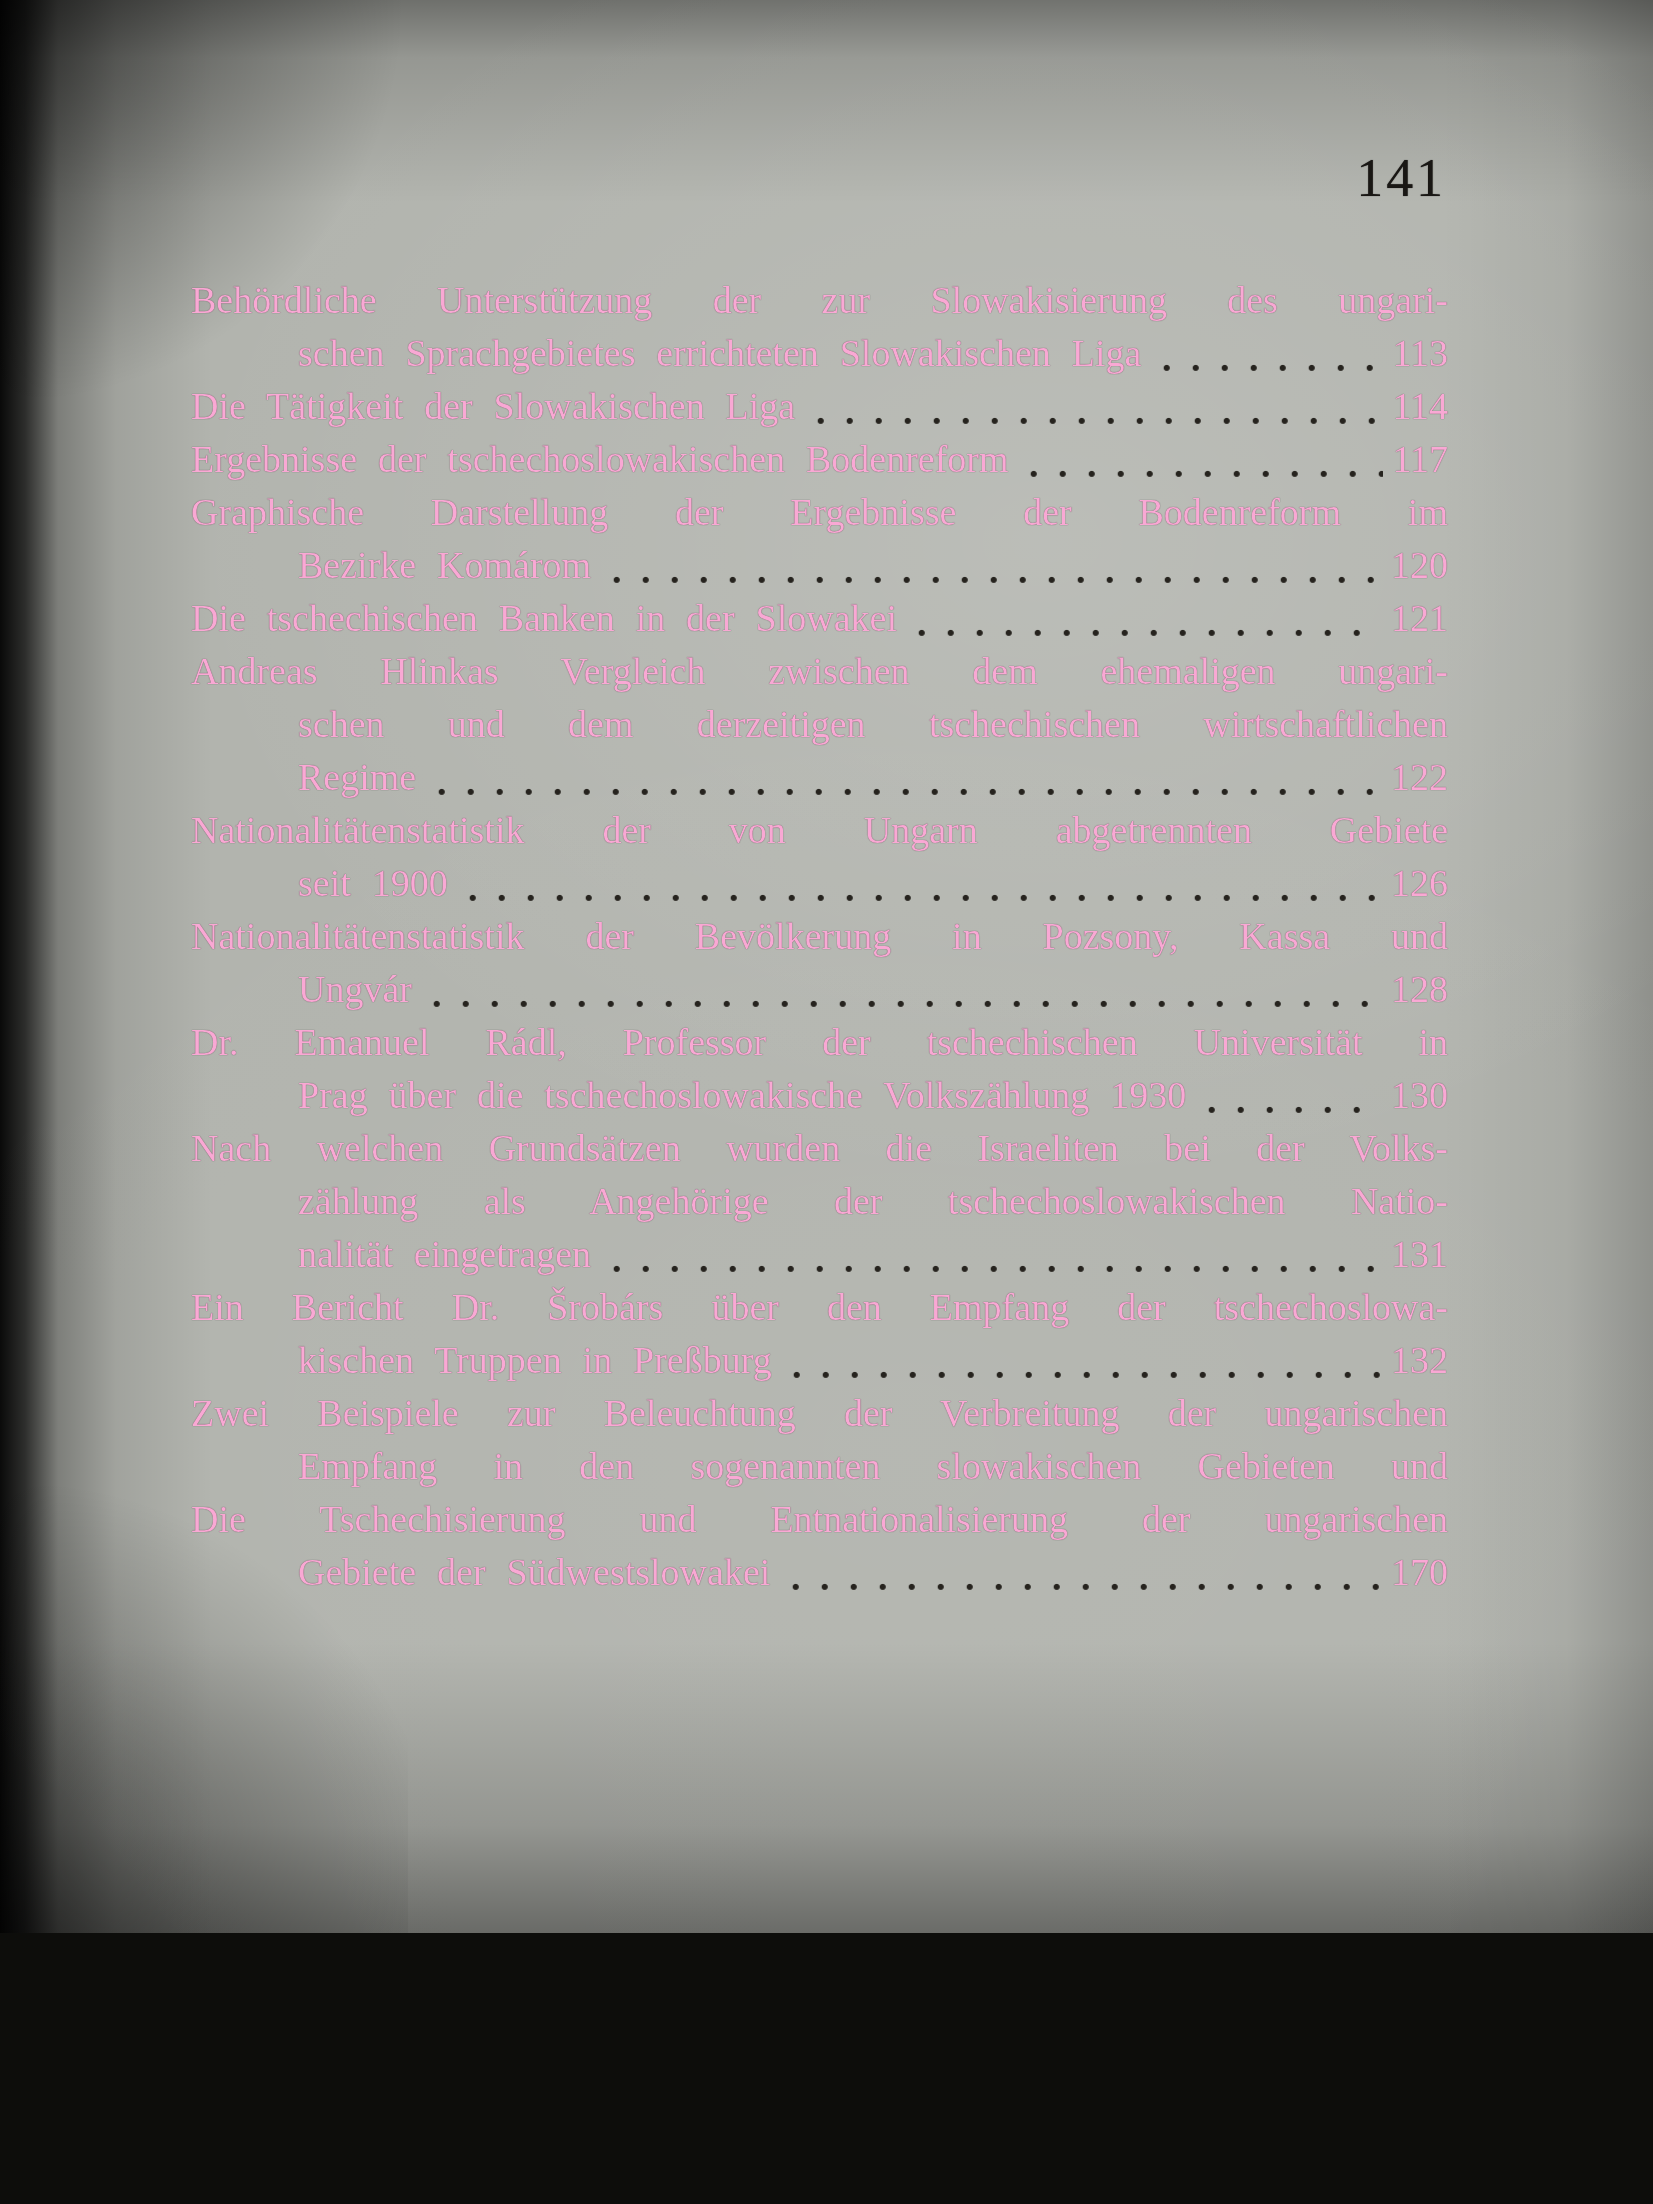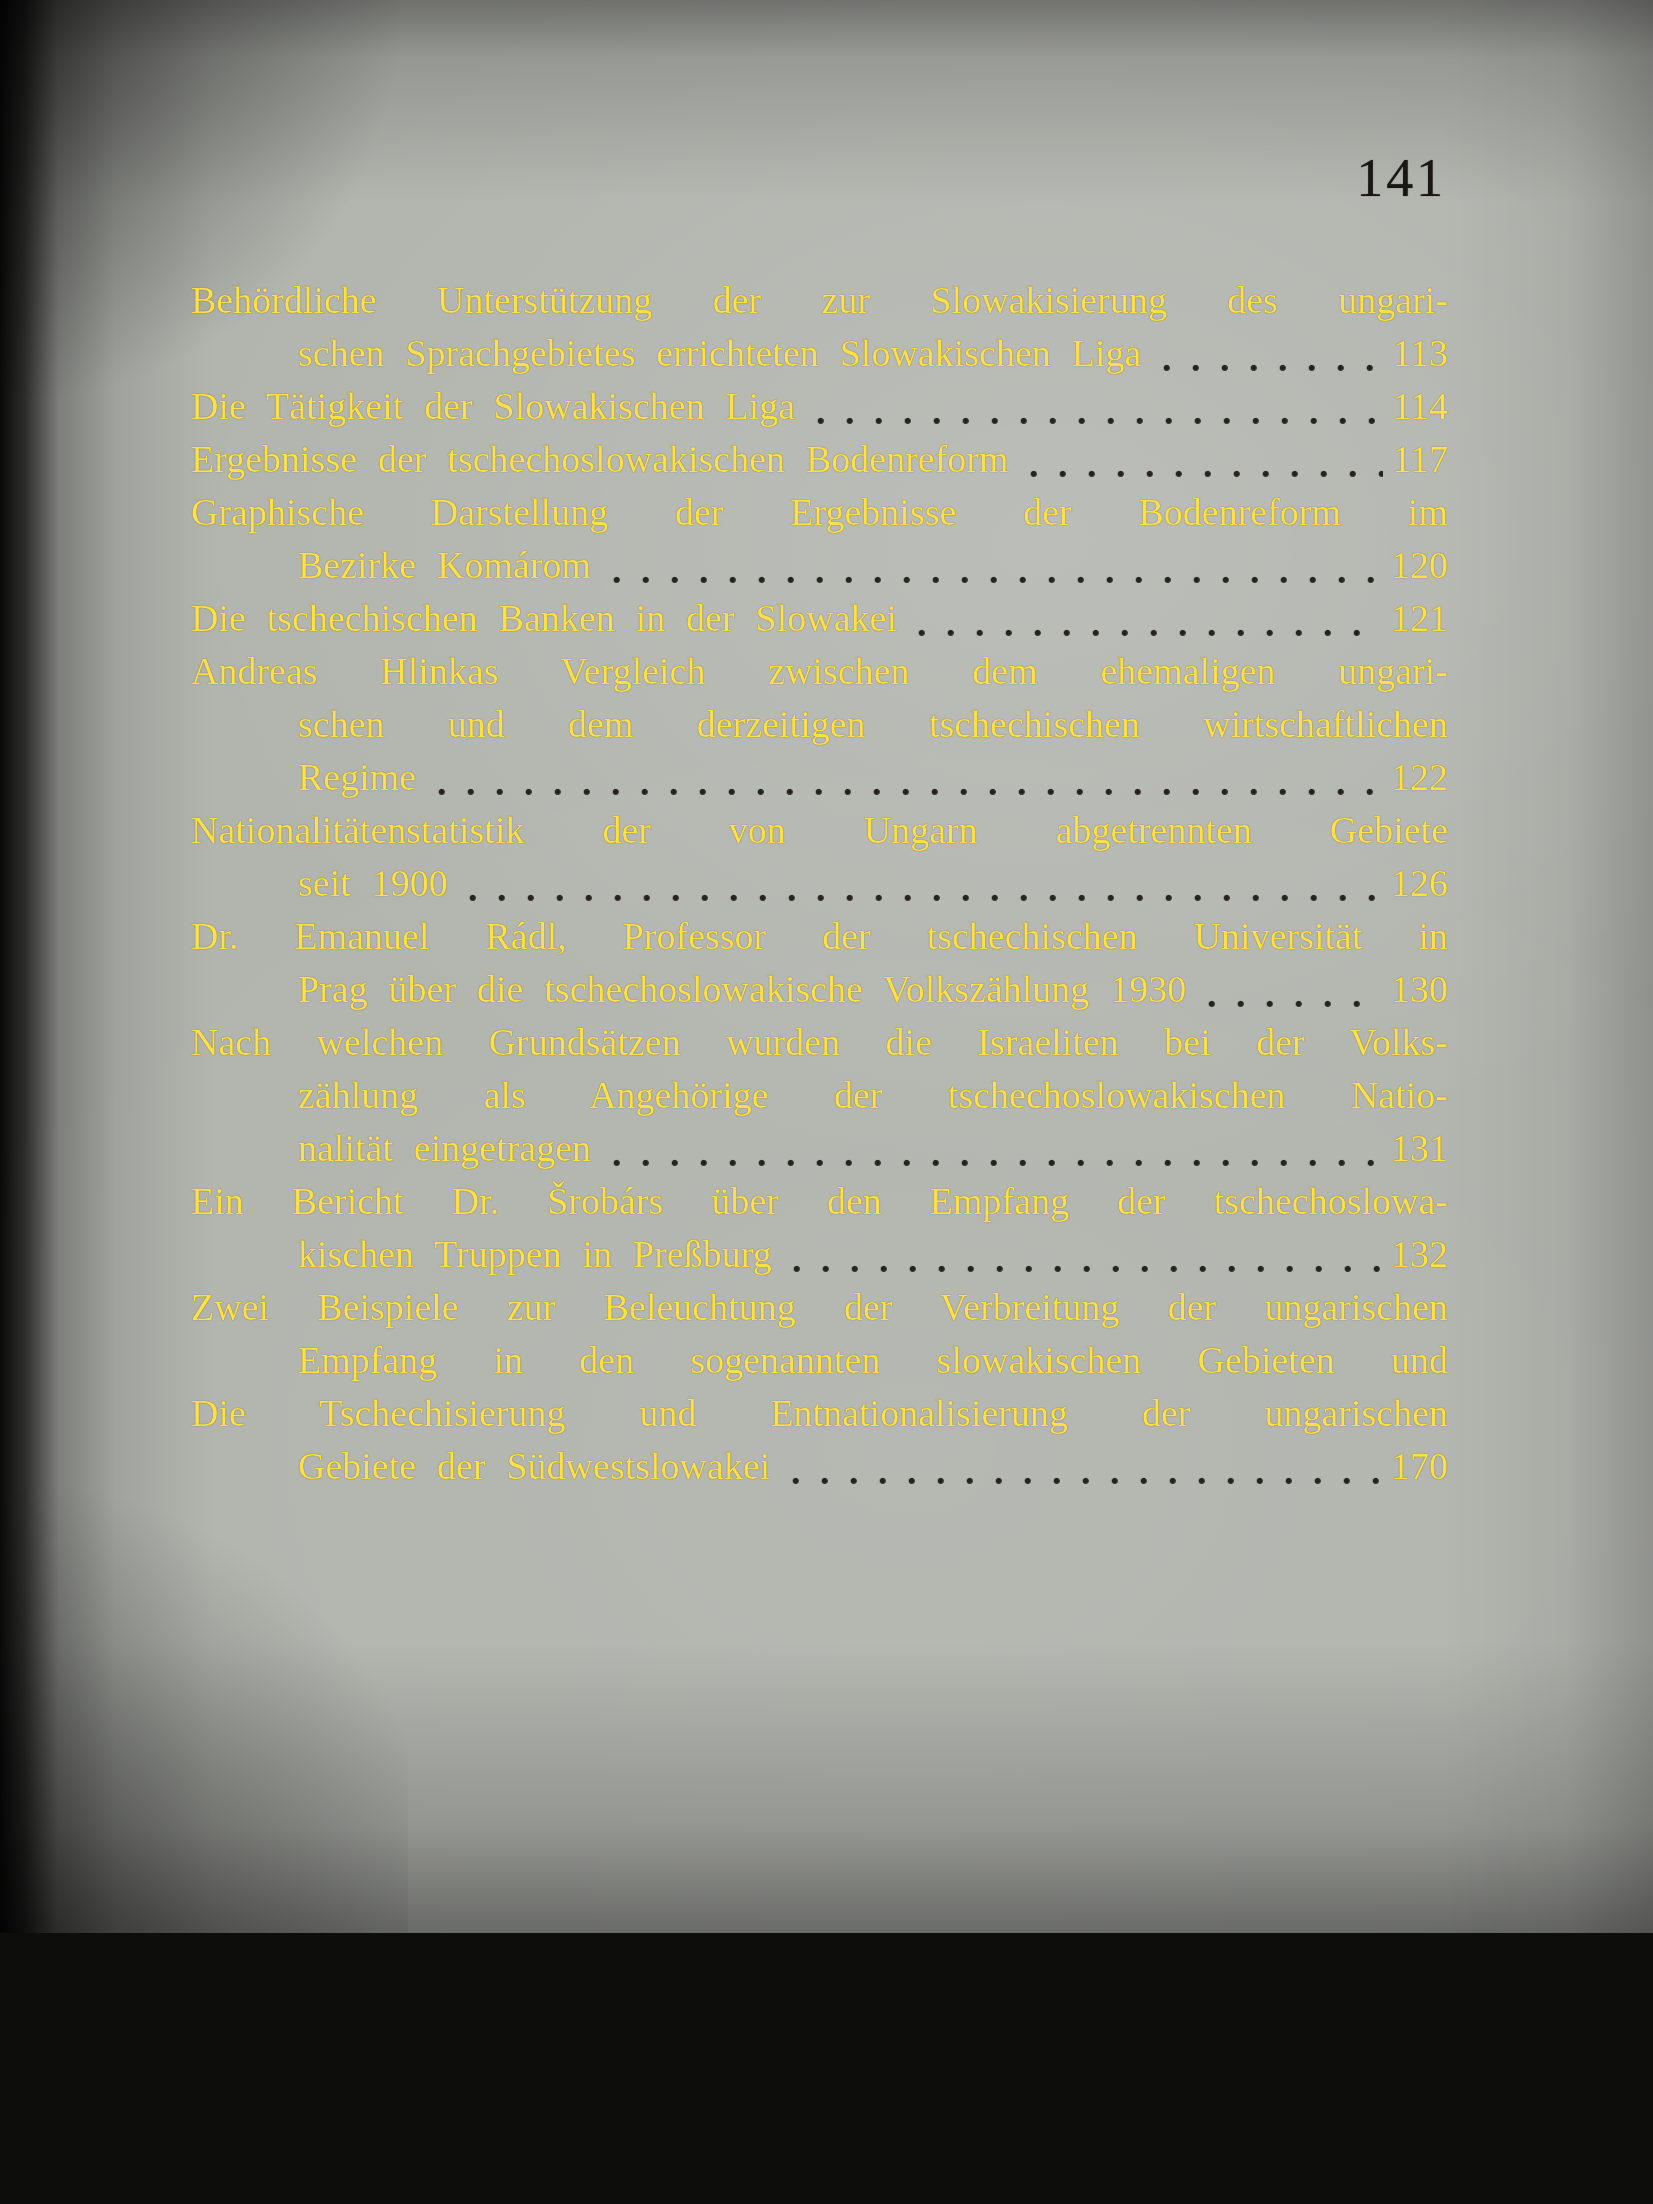--- a/index.html
+++ b/index.html
@@ -50,21 +50,21 @@
     letter-spacing: 2.9px;
     color: #191714;
     text-shadow: 0 0 1px rgba(25,23,20,0.8);
   }
 
   .toc {
     position: absolute;
     left: 191px;
     top: 274px;
     width: 1257px;
-    color: #fde047;
+    color: #f9a8d4;
     font-size: 38px;
     line-height: 53px;
     text-shadow: 0 0 1px rgba(25,23,20,0.7);
   }
   .entry { margin: 0; }
   .line {
     text-align: justify;
     text-align-last: justify;
     word-spacing: 0.28em;
     white-space: normal;
@@ -166,20 +166,28 @@
       </div>
       <div class="entry">
         <div class="line">Nationalitätenstatistik der von Ungarn abgetrennten Gebiete</div>
         <div class="last indent">
           <span class="text">seit 1900</span>
           <span class="leader"></span>
           <span class="pagenum">126</span>
         </div>
       </div>
       <div class="entry">
+        <div class="line">Nationalitätenstatistik der Bevölkerung in Pozsony, Kassa und</div>
+        <div class="last indent">
+          <span class="text">Ungvár</span>
+          <span class="leader"></span>
+          <span class="pagenum">128</span>
+        </div>
+      </div>
+      <div class="entry">
         <div class="line">Dr. Emanuel Rádl, Professor der tschechischen Universität in</div>
         <div class="last indent">
           <span class="text">Prag über die tschechoslowakische Volkszählung 1930</span>
           <span class="leader"></span>
           <span class="pagenum">130</span>
         </div>
       </div>
       <div class="entry">
         <div class="line">Nach welchen Grundsätzen wurden die Israeliten bei der Volks-</div>
         <div class="line indent">zählung als Angehörige der tschechoslowakischen Natio-</div>

